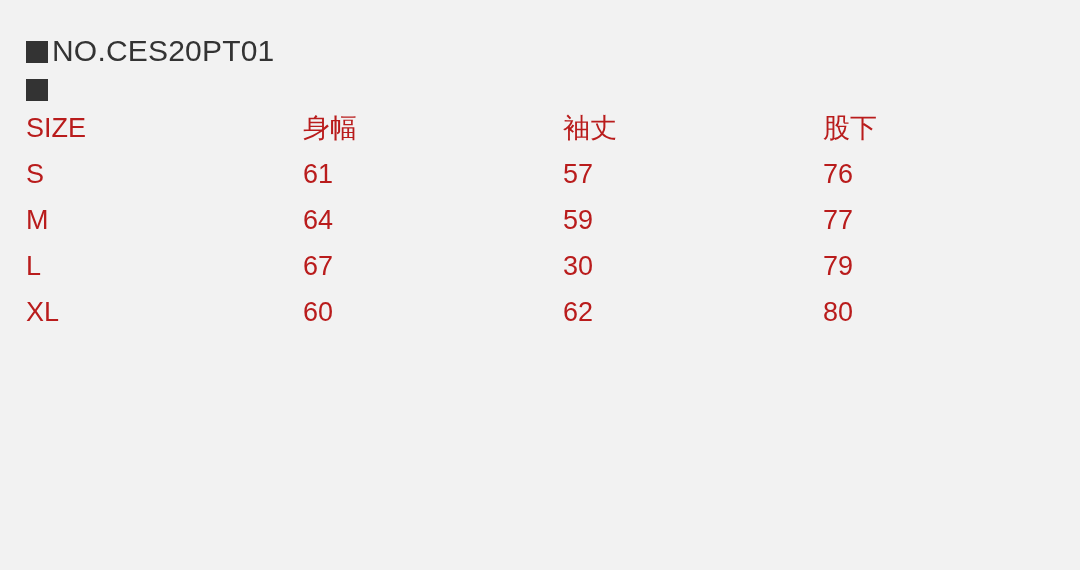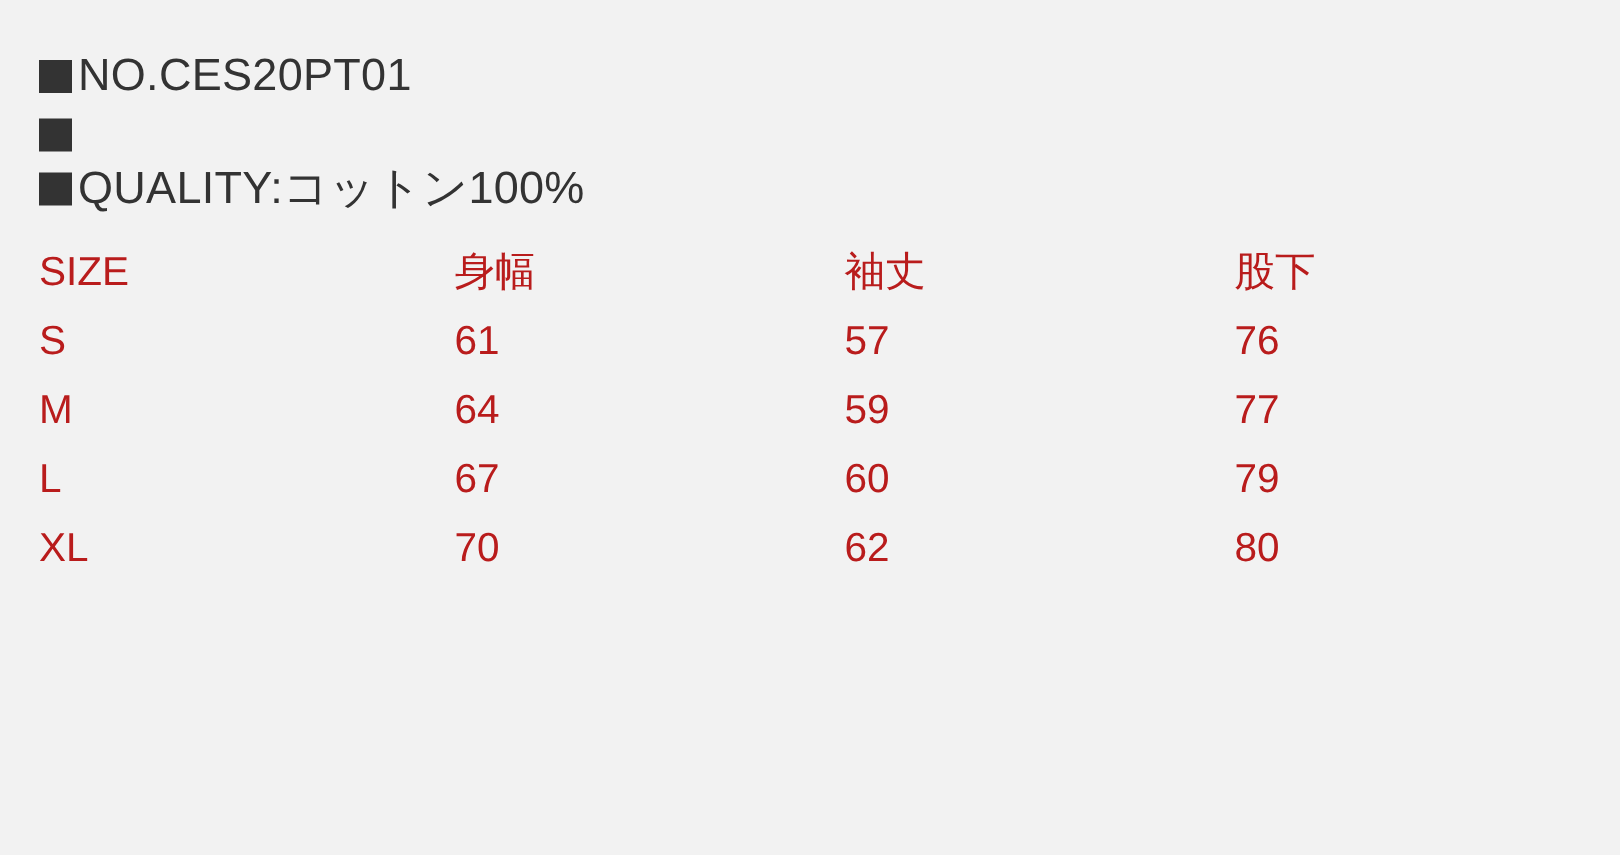--- a/index.html
+++ b/index.html
@@ -83,24 +83,20 @@
 <div class="page">
 
   <ul class="spec-list">
     <li class="spec-row">
       <span class="bullet-square"></span>
       <span class="spec-text">NO.CES20PT01</span>
     </li>
     <li class="spec-row">
       <span class="bullet-square"></span>
     </li>
-    <li class="spec-row">
-      <span class="bullet-square"></span>
-      <span class="spec-text">QUALITY:コットン100%</span>
-    </li>
   </ul>
 
   <table class="size-table">
     <colgroup>
       <col class="c0">
         <col class="c1">
         <col class="c2">
         <col class="c3">
     </colgroup>
     <thead>
@@ -120,25 +116,25 @@
       </tr>
       <tr>
         <td>M</td>
         <td>64</td>
         <td>59</td>
         <td>77</td>
       </tr>
       <tr>
         <td>L</td>
         <td>67</td>
-        <td>60</td>
+        <td>30</td>
         <td>79</td>
       </tr>
       <tr>
         <td>XL</td>
-        <td>70</td>
+        <td>60</td>
         <td>62</td>
         <td>80</td>
       </tr>
     </tbody>
   </table>
 
 </div>
 
 </body></html>

